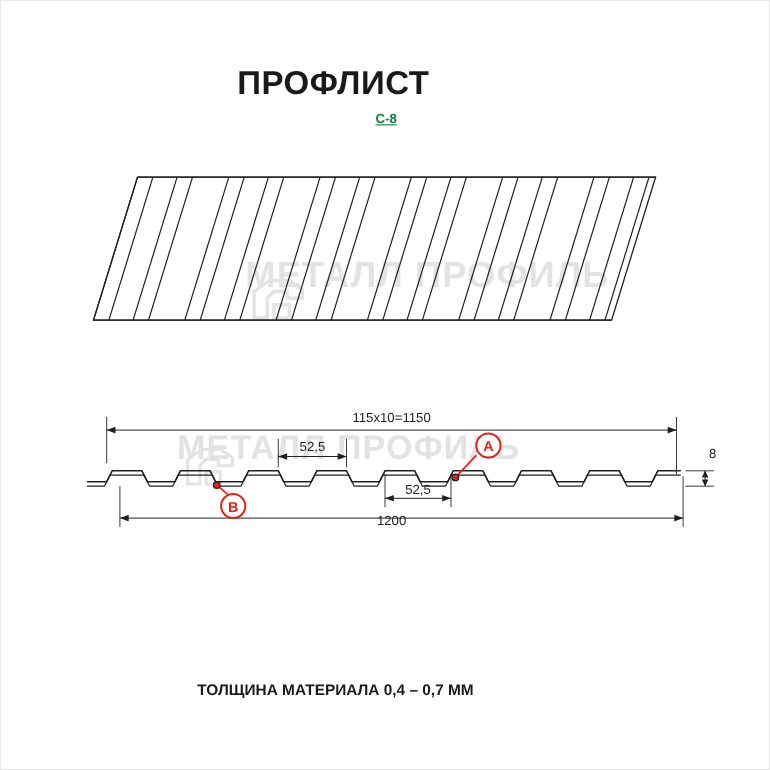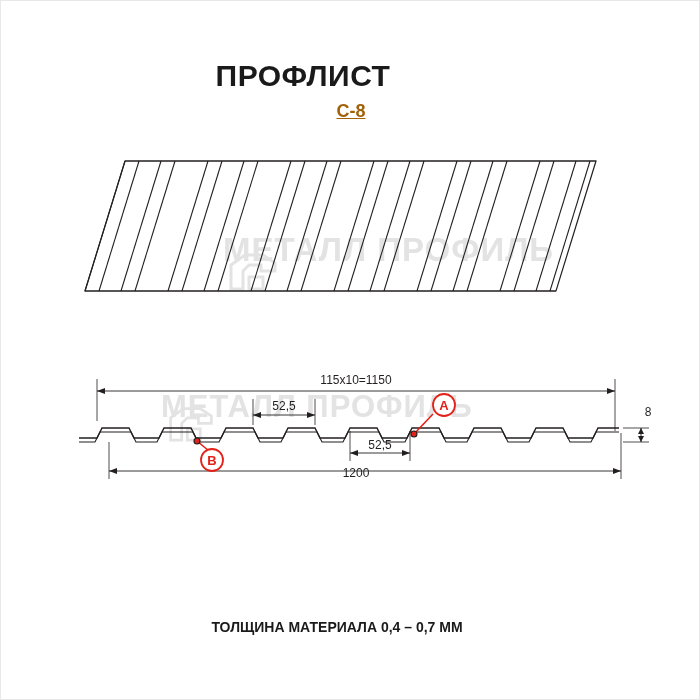--- a/index.html
+++ b/index.html
@@ -31,35 +31,34 @@
     font-weight: bold;
     letter-spacing: 0.5px;
     color: #1a1a1a;
   }
   .subtitle {
     position: absolute;
     top: 100px;
     left: 0;
     width: 700px;
     text-align: center;
-    font-size: 18px;
-    font-weight: bold;
-    color: #a16207;
+    font-size: 12px;
+    font-weight: bold;
+    color: #15803d;
     text-decoration: underline;
   }
   .footer-note {
     position: absolute;
     top: 618px;
     left: 0;
     width: 608px;
     text-align: center;
     font-size: 14px;
     font-weight: bold;
     color: #1a1a1a;
-    padding-left: 32px;
   }
   .drawing {
     position: absolute;
     top: 0;
     left: 0;
   }
   .wm {
     position: absolute;
     pointer-events: none;
     color: #e3e3e3;

